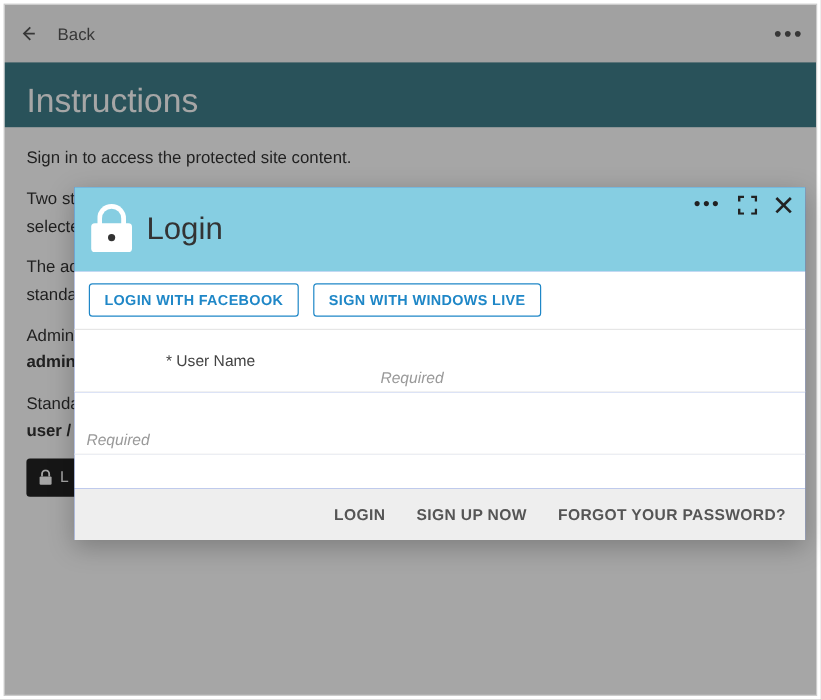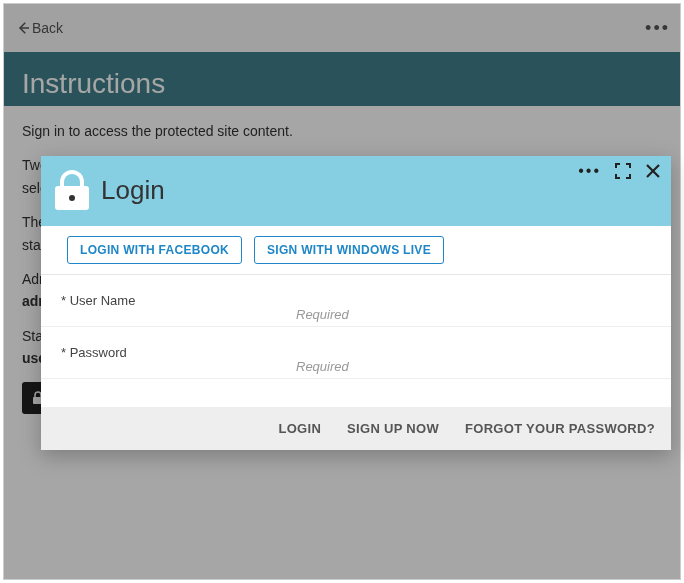--- a/index.html
+++ b/index.html
@@ -26,21 +26,21 @@
 .topbar {
   height: 48px;
   display: flex;
   align-items: center;
   padding: 0 10px;
   background: #f7f7f7;
 }
 .back-btn {
   display: flex;
   align-items: center;
-  gap: 0;
+  gap: 16px;
   color: #555;
   font-size: 14px;
   cursor: pointer;
 }
 .back-btn svg { stroke: #555; }
 .topbar .spacer { flex: 1; }
 .top-more { color: #555; font-size: 18px; letter-spacing: 2px; cursor: pointer; }
 
 .titleband {
   background: #3f7f8a;
@@ -64,21 +64,21 @@
   gap: 6px;
   background: #222;
   color: #fff;
   padding: 6px 10px;
   border-radius: 3px;
   font-size: 13px;
 }
 
 .modal {
   position: absolute;
-  left: 41px;
+  left: 62px;
   right: 13px;
   top: 156px;
   background: #1d4ed8;
   box-shadow: 0 6px 20px rgba(0,0,0,0.25);
   z-index: 10;
   display: flex;
   flex-direction: column;
 }
 .modal-header {
   background: #86cee2;
@@ -137,21 +137,21 @@
   align-items: center;
   justify-content: center;
 }
 .lock-glyph .body .dot {
   width: 6px; height: 6px; background: #333; border-radius: 50%;
 }
 
 .oauth-row {
   display: flex;
   gap: 12px;
-  padding: 10px 26px;
+  padding: 10px 12px;
   border-bottom: 1px solid #e6e6e6;
   background: #fff;
 }
 .oauth-btn {
   border: 1px solid #1f87c7;
   color: #1f87c7;
   background: #fff;
   font-size: 12px;
   font-weight: 600;
   padding: 6px 12px;
@@ -163,25 +163,24 @@
 .form-row {
   display: flex;
   align-items: center;
   border-bottom: 1px solid #eee;
   padding: 4px 0;
   min-height: 30px;
   background: #fff;
 }
 .form-label {
   width: 245px;
-  text-align: left;
+  text-align: center;
   padding-right: 18px;
   font-size: 13px;
   color: #444;
-  padding-left: 20px;
 }
 .form-value {
   flex: 1;
   padding-left: 10px;
   font-size: 13px;
   color: #999;
   font-style: italic;
   cursor: text;
   margin-top: 28px;
 }
@@ -293,21 +292,20 @@
   <div class="oauth-row">
     <button class="oauth-btn">LOGIN WITH FACEBOOK</button>
     <button class="oauth-btn">SIGN WITH WINDOWS LIVE</button>
   </div>
 
   <div class="form-row">
     <div class="form-label">* User Name</div>
     <div class="form-value">Required</div>
   </div>
   <div class="form-row">
-    <div class="form-label">* Password</div>
     <div class="form-value">Required</div>
   </div>
   <div class="form-spacer"></div>
 
   <div class="modal-footer">
     <div class="footer-link">LOGIN</div>
     <div class="footer-link">SIGN UP NOW</div>
     <div class="footer-link">FORGOT YOUR PASSWORD?</div>
   </div>
 </div>

